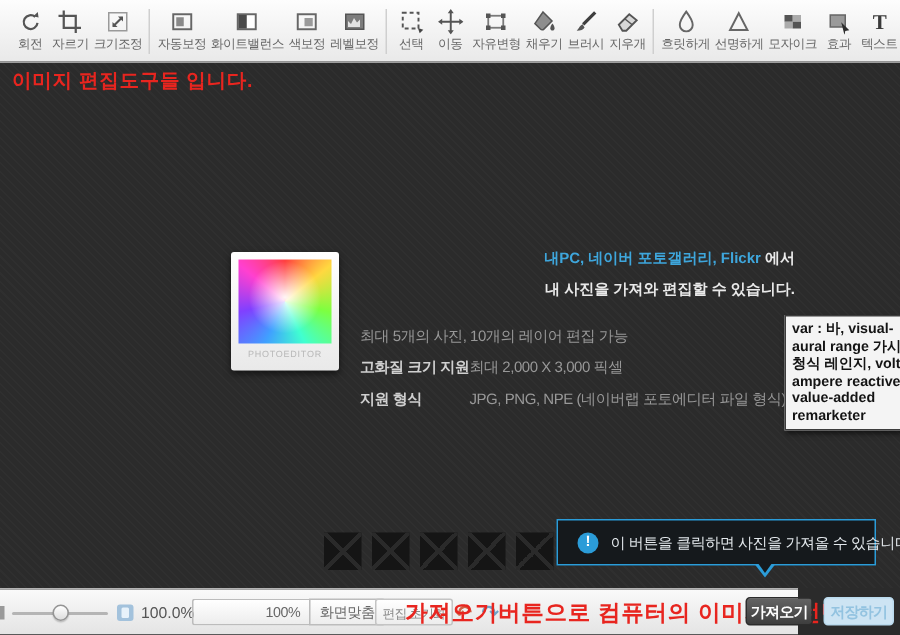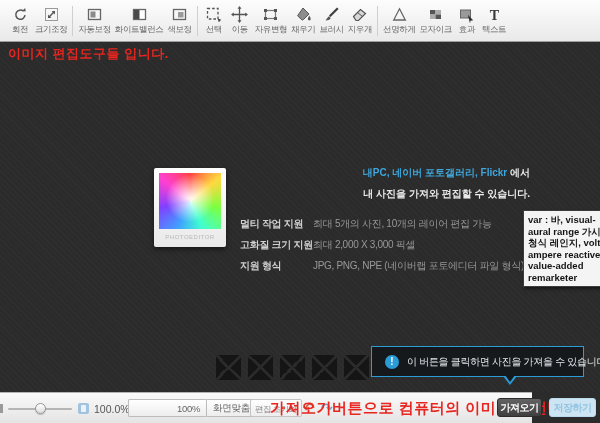--- a/index.html
+++ b/index.html
@@ -120,20 +120,29 @@
           <svg width="17" height="17" viewBox="0 0 17 17">
             <path d="M13 9.2a4.6 4.6 0 1 1-1.5-3.9" fill="none" stroke="#555" stroke-width="1.5"></path>
             <path d="M13.2 2l.5 3.6-3.5-.7z" fill="#555"></path>
           </svg>
         </span>
         <span class="tool-label">회전</span>
       </div>
       <div class="tool">
         <span class="tool-icon">
           <svg width="17" height="17" viewBox="0 0 17 17">
+            <path d="M4.5 1v11.5H16" fill="none" stroke="#555" stroke-width="1.5"></path>
+            <path d="M1 4.5h11.5V16" fill="none" stroke="#555" stroke-width="1.5"></path>
+          </svg>
+        </span>
+        <span class="tool-label">자르기</span>
+      </div>
+      <div class="tool">
+        <span class="tool-icon">
+          <svg width="17" height="17" viewBox="0 0 17 17">
             <rect x="2.5" y="2.5" width="12" height="12" fill="none" stroke="#9a9a9a"></rect>
             <path d="M5.6 11.4l5.8-5.8" stroke="#555" stroke-width="1.4"></path>
             <path d="M5 8.6V12h3.4z" fill="#555"></path>
             <path d="M12 8.4V5H8.6z" fill="#555"></path>
           </svg>
         </span>
         <span class="tool-label">크기조정</span>
       </div>
       <div class="tb-divider"></div>
       <div class="tool">
@@ -155,20 +164,29 @@
         <span class="tool-label">화이트밸런스</span>
       </div>
       <div class="tool">
         <span class="tool-icon">
           <svg width="17" height="17" viewBox="0 0 17 17">
             <rect x="2.5" y="3.5" width="12" height="10" fill="none" stroke="#666" stroke-width="1.3"></rect>
             <rect x="7" y="6" width="5.5" height="5.5" fill="#9a9a9a"></rect>
           </svg>
         </span>
         <span class="tool-label">색보정</span>
+      </div>
+      <div class="tool">
+        <span class="tool-icon">
+          <svg width="17" height="17" viewBox="0 0 17 17">
+            <rect x="2.5" y="3.5" width="12" height="10" fill="#7d7d7d" stroke="#555"></rect>
+            <path d="M4 12V8l2 2 2-4 2 3 2-2v5z" fill="#e2e2e2"></path>
+          </svg>
+        </span>
+        <span class="tool-label">레벨보정</span>
       </div>
       <div class="tb-divider"></div>
       <div class="tool">
         <span class="tool-icon">
           <svg width="17" height="17" viewBox="0 0 17 17">
             <rect x="2.5" y="2.5" width="10.5" height="10.5" fill="none" stroke="#555" stroke-width="1.3" stroke-dasharray="2.6 2"></rect>
             <path d="M12.6 12.6l3.6 1.2-2.4 2.4z" fill="#444"></path>
           </svg>
         </span>
         <span class="tool-label">선택</span>
@@ -218,20 +236,28 @@
             <path d="M2.5 10.5l7-7 5 4-7 7H5z" fill="#d8d8d8" stroke="#555" stroke-width="1.2"></path>
             <path d="M6.5 6.5l5 4" stroke="#555"></path>
           </svg>
         </span>
         <span class="tool-label">지우개</span>
       </div>
       <div class="tb-divider"></div>
       <div class="tool">
         <span class="tool-icon">
           <svg width="17" height="17" viewBox="0 0 17 17">
+            <path d="M8.5 1.8S4.2 7.6 4.2 10.6a4.3 4.3 0 0 0 8.6 0c0-3-4.3-8.8-4.3-8.8z" fill="none" stroke="#666" stroke-width="1.3"></path>
+          </svg>
+        </span>
+        <span class="tool-label">흐릿하게</span>
+      </div>
+      <div class="tool">
+        <span class="tool-icon">
+          <svg width="17" height="17" viewBox="0 0 17 17">
             <path d="M8.5 2.8L14.3 14H2.7z" fill="none" stroke="#666" stroke-width="1.3"></path>
           </svg>
         </span>
         <span class="tool-label">선명하게</span>
       </div>
       <div class="tool">
         <span class="tool-icon">
           <svg width="17" height="17" viewBox="0 0 17 17">
             <rect x="3" y="4" width="5.5" height="4.5" fill="#555"></rect>
             <rect x="8.5" y="4" width="5.5" height="4.5" fill="#ababab"></rect>
@@ -266,21 +292,20 @@
     <div class="polaroid">
       <div class="polaroid-img"></div>
       <div class="polaroid-label">PHOTOEDITOR</div>
     </div>
 
     <div class="intro-text">
       <div class="heading"><span class="hl" style="color: rgb(62, 166, 220);">내PC, 네이버 포토갤러리, Flickr</span><span> 에서</span></div>
       <div class="heading">내 사진을 가져와 편집할 수 있습니다.</div>
       <div class="specs" id="specs">
           <div class="spec-row">
-            <span class="spec-label">멀티 작업 지원</span>
             <span class="spec-value">최대 5개의 사진, 10개의 레이어 편집 가능</span>
           </div>
           <div class="spec-row">
             <span class="spec-label">고화질 크기 지원</span>
             <span class="spec-value">최대 2,000  X 3,000 픽셀</span>
           </div>
           <div class="spec-row">
             <span class="spec-label">지원 형식</span>
             <span class="spec-value">JPG, PNG, NPE (네이버랩 포토에디터 파일 형식)</span>
           </div>

